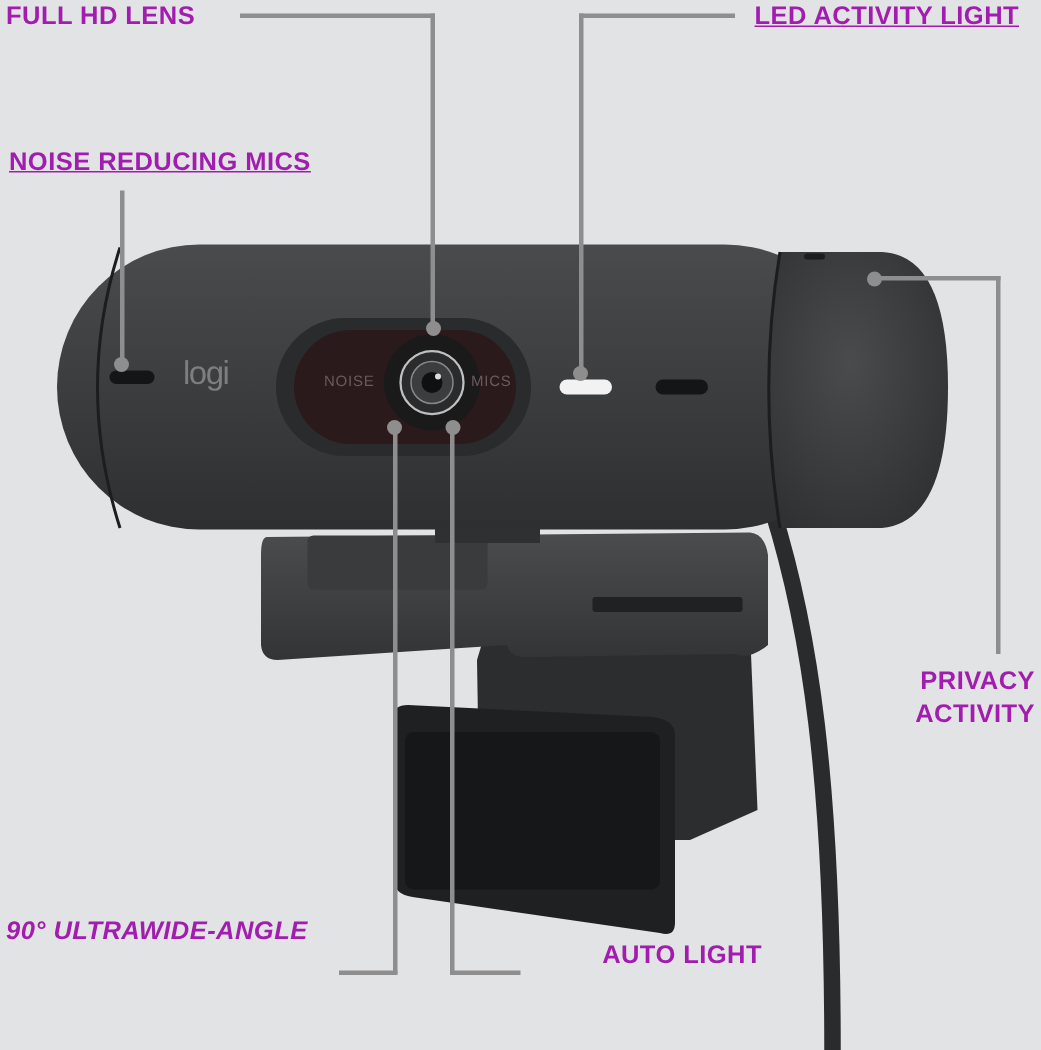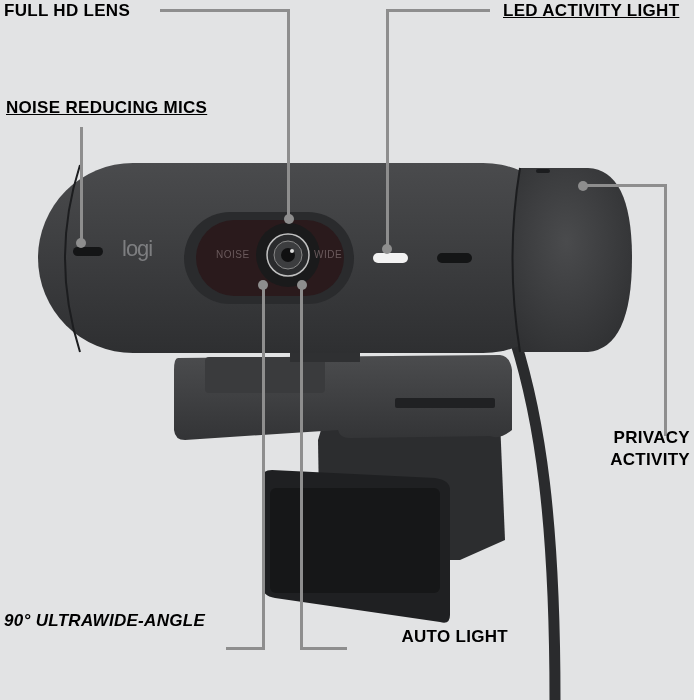--- a/index.html
+++ b/index.html
@@ -1,18 +1,18 @@
 <!DOCTYPE html>
 <html><head>
 <meta charset="utf-8">
 <style>
   html, body { margin:0; padding:0; }
   body { width:694px; height:700px; background:#e2e3e4; position:relative; overflow:hidden;
     font-family:"Liberation Sans", sans-serif; }
-  .label { position:absolute; font-weight:bold; color:#000000; font-size:17px; letter-spacing:0.3px; line-height:22px; }
+  .label { position:absolute; font-weight:bold; color:#a21caf; font-size:17px; letter-spacing:0.3px; line-height:22px; }
   .line { position:absolute; background:#8e8e8e; }
   .dot { position:absolute; width:10px; height:10px; border-radius:50%; background:#8e8e8e; }
   svg { position:absolute; left:0; top:0; }
 </style>
 </head>
 <body>
 
 <svg width="694" height="700" viewBox="0 0 694 700">
   <defs>
     <linearGradient id="bodyGrad" x1="0" y1="0" x2="0" y2="1">
@@ -60,21 +60,21 @@
   <circle cx="288" cy="255" r="21" fill="#2a2b2d" stroke="#c0c0c0" stroke-width="1.5"></circle>
   <circle cx="288" cy="255" r="14" fill="#3c3d3f" stroke="#888" stroke-width="1"></circle>
   <circle cx="288" cy="255" r="7" fill="#101011"></circle>
   <circle cx="292" cy="251" r="2" fill="#ddd"></circle>
 
   <rect x="373" y="253" width="35" height="10" rx="5" fill="#f2f2f2"></rect>
 </svg>
 
 <div style="position:absolute;left:122px;top:236px;font-size:22px;color:#7d7e80;letter-spacing:-1px;">logi</div>
 <div style="position:absolute;left:216px;top:249px;font-size:10px;color:#6a5a5c;letter-spacing:0.5px;">NOISE</div>
-<div style="position:absolute;left:314px;top:249px;font-size:10px;color:#6a5a5c;letter-spacing:0.5px;">WIDE</div>
+<div style="position:absolute;left:314px;top:249px;font-size:10px;color:#6a5a5c;letter-spacing:0.5px;">MICS</div>
 
 <div class="line" style="left:160px;top:9px;width:130px;height:3px;"></div>
 <div class="line" style="left:287px;top:9px;width:3px;height:208px;"></div>
 <div class="dot" style="left:284px;top:214px;"></div>
 
 <div class="line" style="left:80px;top:127px;width:3px;height:115px;"></div>
 <div class="dot" style="left:76px;top:238px;"></div>
 
 <div class="line" style="left:386px;top:9px;width:104px;height:3px;"></div>
 <div class="line" style="left:386px;top:9px;width:3px;height:240px;"></div>
@@ -88,20 +88,20 @@
 <div class="line" style="left:262px;top:285px;width:3px;height:364px;"></div>
 <div class="line" style="left:226px;top:647px;width:39px;height:3px;"></div>
 
 <div class="dot" style="left:297px;top:280px;"></div>
 <div class="line" style="left:300px;top:285px;width:3px;height:364px;"></div>
 <div class="line" style="left:300px;top:647px;width:47px;height:3px;"></div>
 
 <div class="label" style="left:4px;top:0px;">FULL HD LENS</div>
 <div class="label" style="left:6px;top:97px;text-decoration:underline;">NOISE REDUCING MICS</div>
 <div class="label" style="left:503px;top:0px;text-decoration:underline;">LED ACTIVITY LIGHT</div>
-<div class="label" style="right:4px;top:427px;text-align:right;">
+<div class="label" style="right:4px;top:443px;text-align:right;">
   <div>PRIVACY</div>
   <div>ACTIVITY</div>
 </div>
 <div class="label" style="left:4px;top:610px;font-style:italic;">90° ULTRAWIDE-ANGLE</div>
 <div class="label" style="left:366px;top:626px;text-align:right;width:142px;">
   <div>AUTO LIGHT</div>
 </div>
 
 </body></html>

